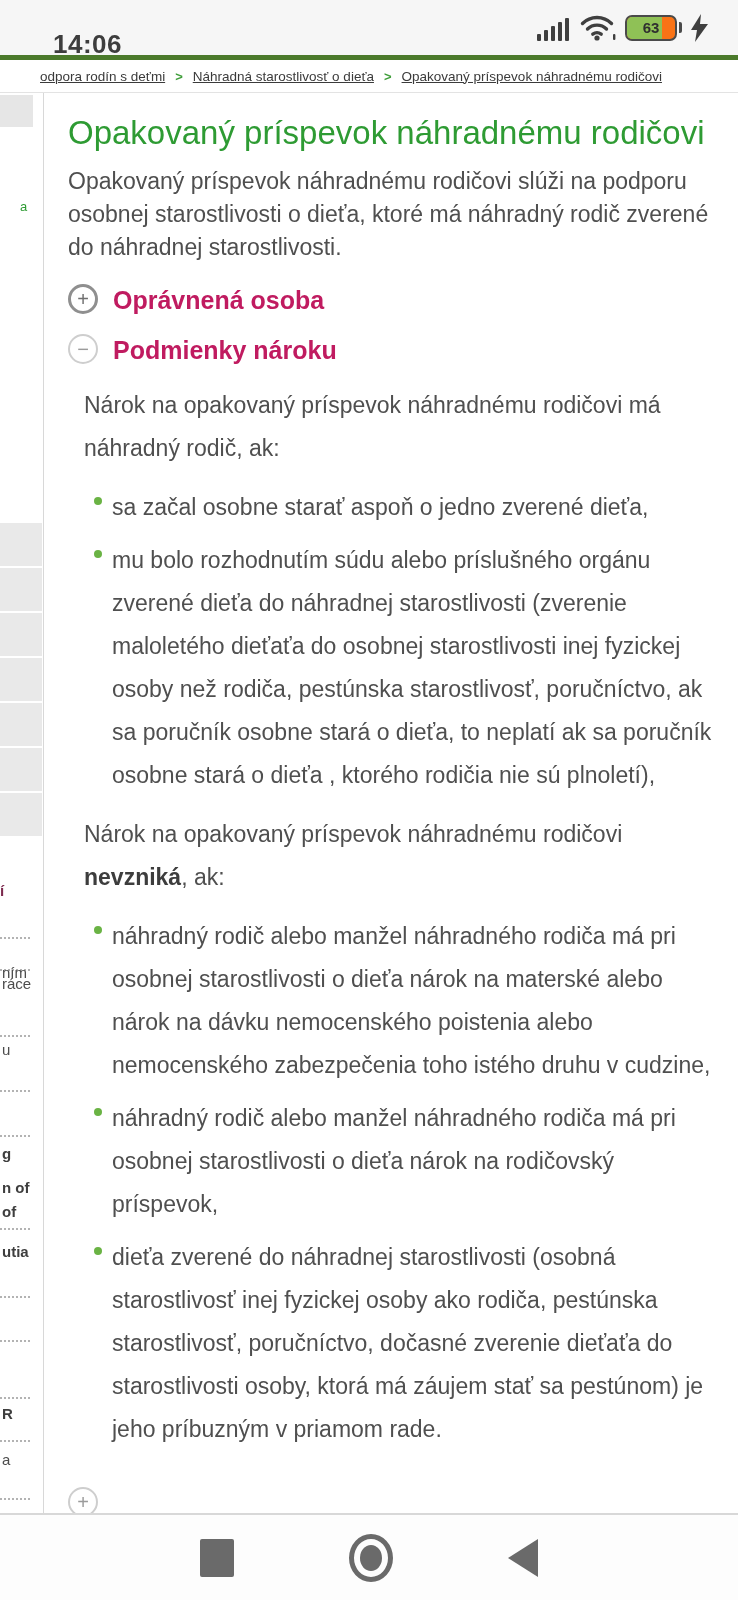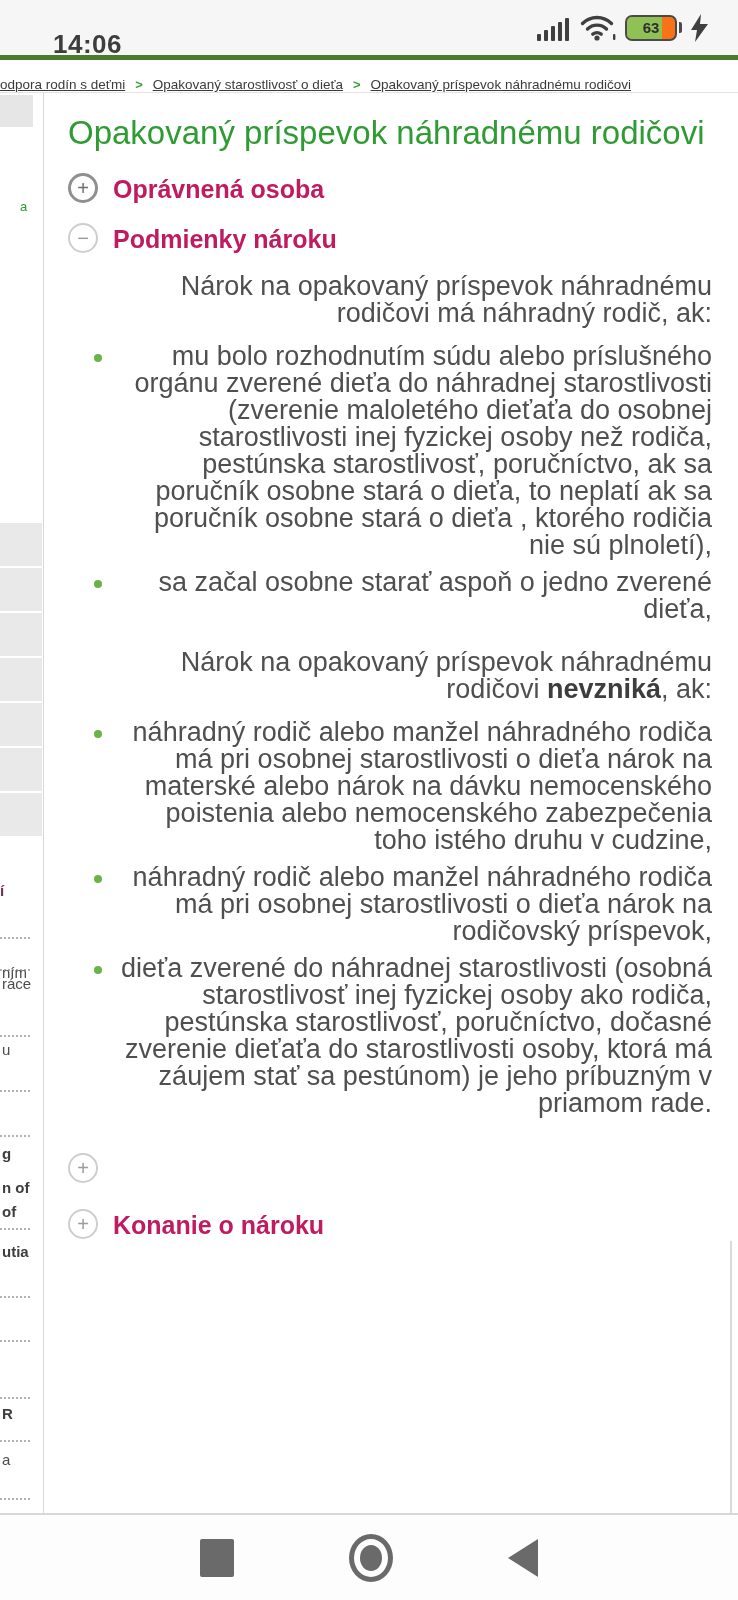--- a/index.html
+++ b/index.html
@@ -16,21 +16,21 @@
   .battery { position:relative; width:52px; height:26px; border:2.5px solid #4a4a4a; border-radius:7px; background:#f97316; overflow:hidden; }
   .battery-fill { position:absolute; left:0; top:0; bottom:0; width:72%; background:#8fc156; }
   .battery-num { position:absolute; inset:0; display:flex; align-items:center; justify-content:center; font-size:15px; font-weight:600; color:#2f2f2f; }
   .battery-cap { width:3px; height:11px; background:#4a4a4a; border-radius:0 2px 2px 0; margin-left:-7px; }
 
   
   .green-rule { position:absolute; top:55px; left:0; width:738px; height:5px; background:#4b7a2b; }
 
   
   .breadcrumb { position:absolute; top:60px; left:0; width:738px; height:33px; background:#fff;
-    border-bottom:1px solid #e3e3e3; display:flex; align-items:flex-end; font-size:13.5px; color:#3b3b3b; overflow:hidden; }
+    border-bottom:1px solid #e3e3e3; display:flex; align-items:center; font-size:13.5px; color:#3b3b3b; overflow:hidden;padding-left:40px; }
   .crumb { text-decoration:underline; color:#3b3b3b; white-space:nowrap; cursor:pointer; }
   .crumb-sep { color:#3f9e3a; margin:0 10px; font-size:13px; font-weight:600; }
 
   
   .sidebar { position:absolute; top:93px; left:0; width:44px; height:1420px; background:#fff; border-right:1px solid #d8d8d8; }
   .side-topbox { position:absolute; top:2px; left:0; width:33px; height:32px; background:#e6e6e6; }
   .side-block { position:absolute; left:0; width:42px; height:43px; background:#e9e9e9; cursor:pointer; }
   .side-sep { position:absolute; left:0; width:30px; border-bottom:2px dotted #b3b3b3; }
   .frag { position:absolute; left:2px; font-size:15px; color:#4c4c4c; white-space:nowrap; }
   .frag.b { font-weight:bold; color:#3e3e3e; }
@@ -48,23 +48,23 @@
   .acc-row.r1 { margin-top:20px; }
   .acc-row.r2 { margin-top:18px; }
   .acc-row.r3 { margin-top:36px; }
   .acc-row.r4 { margin-top:26px; }
   .circle { width:30px; height:30px; border-radius:50%; flex:none; margin-right:15px;
     display:flex; align-items:center; justify-content:center; font-size:20px; line-height:1; }
   .circle.dark { border:3px solid #8f8f8f; color:#6f6f6f; }
   .circle.light { border:2px solid #cecece; color:#9b9b9b; }
   .acc-label { font-size:25px; font-weight:bold; color:#c01b60; line-height:32px; }
 
-  .cond { margin-left:16px; font-size:27px; line-height:27px; color:#4f4f4f;text-align:right; }
+  .cond { margin-left:16px; font-size:23px; line-height:43px; color:#4f4f4f; }
   .cond .lead1 { margin-top:18px; }
-  .cond .lead2 { margin-top:26px; }
+  .cond .lead2 { margin-top:16px; }
   .cond strong { color:#3d3d3d; }
   ul.blist { margin-top:16px; list-style:none; padding-left:28px; }
   ul.blist li { position:relative; margin-bottom:10px; }
   ul.blist li::before { content:""; position:absolute; left:-18px; top:11px; width:8px; height:8px; border-radius:50%; background:#6ab344; }
 
   
   .navbar { position:absolute; left:0; bottom:0; width:738px; height:87px; background:#fdfdfd;
     border-top:2px solid #d8d8d8; display:flex; align-items:center; justify-content:center; gap:115px; z-index:10; }
   .nav-square { width:34px; height:38px; background:#6a6a6a; border-radius:2px; cursor:pointer; }
   .nav-home { width:44px; height:48px; border:5px solid #6a6a6a; border-radius:50%; display:flex; align-items:center; justify-content:center; cursor:pointer; }
@@ -102,21 +102,21 @@
         <polygon points="10,0 0,16 6,16 4,28 17,10 9,10" fill="#3f3f3f"></polygon>
       </svg>
     </div>
   </div>
 
   <div class="green-rule"></div>
 
   <div class="breadcrumb">
     <span class="crumb">odpora rodín s deťmi</span>
     <span class="crumb-sep">&gt;</span>
-    <span class="crumb">Opakovaný starostlivosť o dieťa</span>
+    <span class="crumb">Náhradná starostlivosť o dieťa</span>
     <span class="crumb-sep">&gt;</span>
     <span class="crumb">Opakovaný príspevok náhradnému rodičovi</span>
   </div>
 
   <div class="sidebar">
     <div class="side-topbox"></div>
     <span class="frag green" style="top:106px">a</span>
 
     <div class="side-block" style="top:430px"></div>
     <div class="side-block" style="top:475px"></div>
@@ -146,36 +146,37 @@
     <span class="frag b" style="top:1312px">R</span>
     <div class="side-sep" style="top:1347px"></div>
     <span class="frag" style="top:1358px">a</span>
     <div class="side-sep" style="top:1405px"></div>
   </div>
 
   <div class="content-right-border"></div>
 
   <div class="main">
     <h1 class="page-title">Opakovaný príspevok náhradnému rodičovi</h1>
+    <p class="intro">Opakovaný príspevok náhradnému rodičovi slúži na podporu osobnej starostlivosti o dieťa, ktoré má náhradný rodič zverené do náhradnej starostlivosti.</p>
 
     <div class="acc-row r1">
       <span class="circle dark">+</span>
       <span class="acc-label">Oprávnená osoba</span>
     </div>
 
     <div class="acc-row r2">
       <span class="circle light">−</span>
       <span class="acc-label">Podmienky nároku</span>
     </div>
 
     <div class="cond">
       <p class="lead1">Nárok na opakovaný príspevok náhradnému rodičovi má náhradný rodič, ak:</p>
       <ul class="blist">
+        <li>sa začal osobne starať aspoň o jedno zverené dieťa,</li>
         <li>mu bolo rozhodnutím súdu alebo príslušného orgánu zverené dieťa do náhradnej starostlivosti (zverenie maloletého dieťaťa do osobnej starostlivosti inej fyzickej osoby než rodiča, pestúnska starostlivosť, poručníctvo, ak sa poručník osobne stará o dieťa, to neplatí ak sa poručník osobne stará o dieťa , ktorého rodičia nie sú plnoletí),</li>
-        <li>sa začal osobne starať aspoň o jedno zverené dieťa,</li>
       </ul>
       <p class="lead2"><span>Nárok na opakovaný príspevok náhradnému rodičovi </span><strong>nevzniká</strong><span>, ak:</span></p>
       <ul class="blist">
         <li>náhradný rodič alebo manžel náhradného rodiča má pri osobnej starostlivosti o dieťa nárok na materské alebo nárok na dávku nemocenského poistenia alebo nemocenského zabezpečenia toho istého druhu v cudzine,</li>
         <li>náhradný rodič alebo manžel náhradného rodiča má pri osobnej starostlivosti o dieťa nárok na rodičovský príspevok,</li>
         <li>dieťa zverené do náhradnej starostlivosti (osobná starostlivosť inej fyzickej osoby ako rodiča, pestúnska starostlivosť, poručníctvo, dočasné zverenie dieťaťa do starostlivosti osoby, ktorá má záujem stať sa pestúnom) je jeho príbuzným v priamom rade.</li>
       </ul>
     </div>
 
     <div class="acc-row r3">

